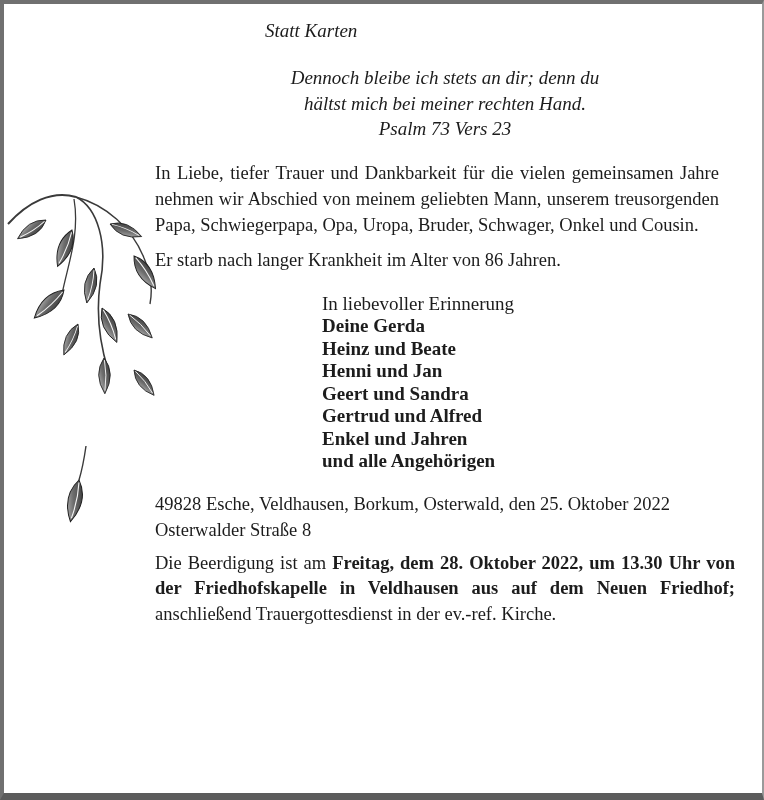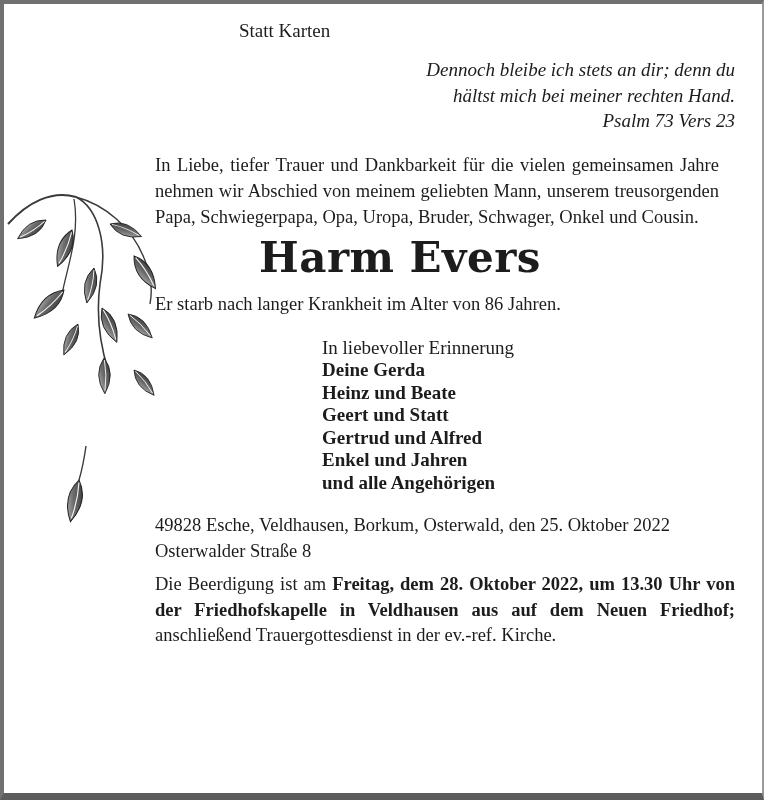--- a/index.html
+++ b/index.html
@@ -16,27 +16,27 @@
     font-family:"Liberation Serif", serif;
     color:#1c1c1c;
   }
   .branch{position:absolute;left:2px;top:168px;}
   .small-leaf{position:absolute;left:50px;top:438px;}
   .content{
     position:absolute;left:151px;top:0;width:580px;
     padding-top:14px;
   }
   .statt{
-    margin:0 0 0 84px;
-    font-size:19px;line-height:26px;
+    margin:0 0 0 110px;
+    font-size:19px;font-style:italic;line-height:26px;
   }
   .quote{
-    margin-top:13px;
+    margin-top:21px;
     font-size:19px;font-style:italic;line-height:25.5px;
-    text-align:right;
+    text-align:center;
   }
   .intro{
     margin:18px 16px 0 0;
     font-size:18.5px;line-height:26px;
     text-align:justify;
   }
   .name{
     margin:4px 0 0 0;padding-right:90px;
     font-family:"DejaVu Serif","Liberation Serif",serif;
     font-size:42px;line-height:48px;font-weight:bold;
@@ -109,29 +109,29 @@
     <div class="statt">Statt Karten</div>
 
     <div class="quote">
       <div>Dennoch bleibe ich stets an dir; denn du</div>
       <div>hältst mich bei meiner rechten Hand.</div>
       <div>Psalm 73 Vers 23</div>
     </div>
 
     <p class="intro">In Liebe, tiefer Trauer und Dankbarkeit für die vielen gemeinsamen Jahre nehmen wir Abschied von meinem geliebten Mann, unserem treusorgenden Papa, Schwiegerpapa, Opa, Uropa, Bruder, Schwager, Onkel und Cousin.</p>
 
-    <h1 class="name">Harm Evers</h1>
 
     <p class="death">Er starb nach langer Krankheit im Alter von 86 Jahren.</p>
 
     <div class="mourners">
       <div>In liebevoller Erinnerung</div>
       <div class="mourner">Deine Gerda</div>
       <div class="mourner">Heinz und Beate</div>
-      <div class="mourner">Geert und Statt</div>
+      <div class="mourner">Henni und Jan</div>
+      <div class="mourner">Geert und Sandra</div>
       <div class="mourner">Gertrud und Alfred</div>
       <div class="mourner">Enkel und Jahren</div>
       <div class="mourner">und alle Angehörigen</div>
     </div>
 
     <div class="placedate">
       <div>49828 Esche, Veldhausen, Borkum, Osterwald, den 25. Oktober 2022</div>
       <div>Osterwalder Straße 8</div>
     </div>
 

